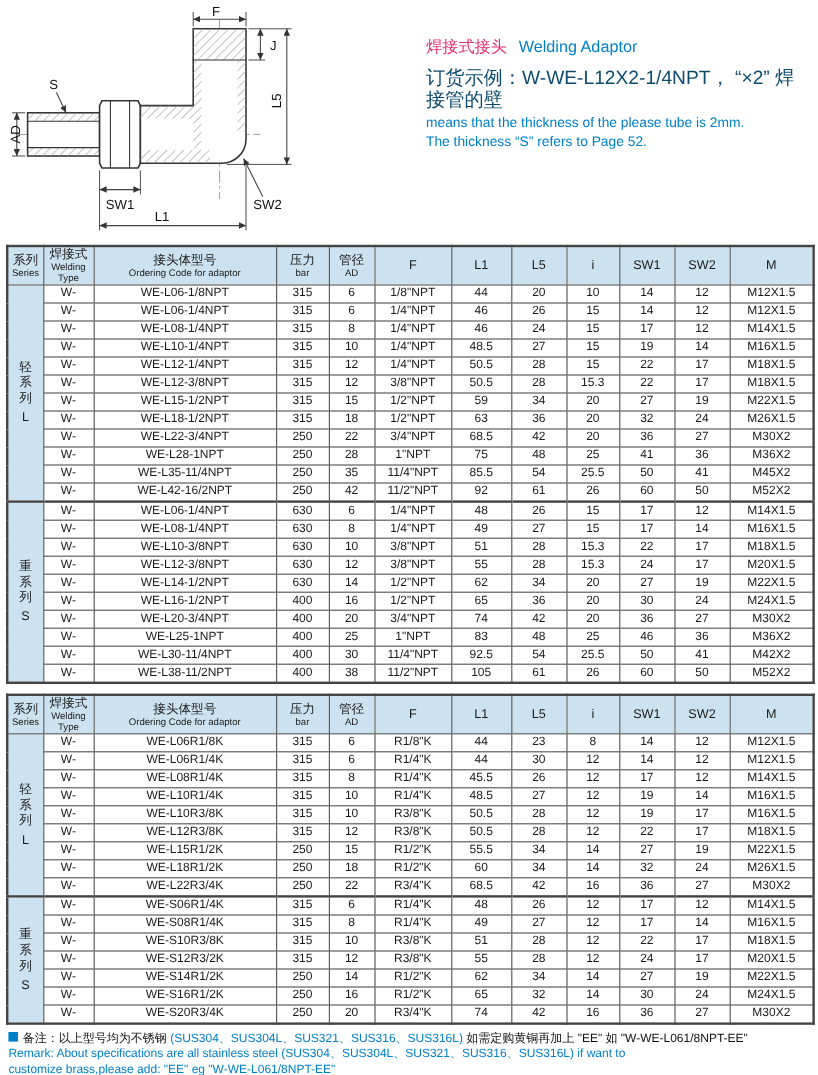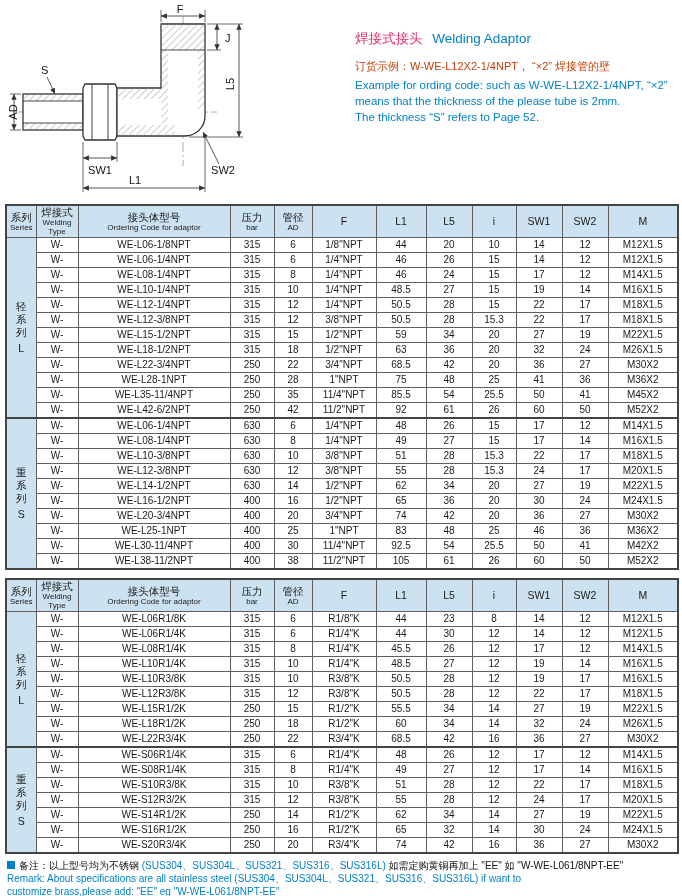--- a/index.html
+++ b/index.html
@@ -6,21 +6,21 @@
   body { width:682px; font-family:"Liberation Sans","DejaVu Sans",sans-serif; color:#1a1a1a; }
   .page { padding:4px 5px 0 5px; }
 
   
   .top { display:flex; height:200px; }
   .diagram-wrap { width:348px; flex:0 0 348px; }
   .info { flex:1; padding:26px 2px 0 2px; }
   .title-line { font-size:13.5px; margin:0 0 9px 0; }
   .title-zh { color:#e62e6b; }
   .title-en { color:#0080c8; margin-left:6px; }
-  .example-zh { font-size:11px; line-height:18px; color:#c2410c; }
+  .example-zh { font-size:16px; line-height:18px; color:#0c4a6e; }
   .example-en { font-size:11.5px; line-height:16px; color:#0080c8; margin-top:2px; }
 
   
   .part { fill:#fff; stroke:#333; stroke-width:1.3; }
   .thin { stroke:#333; stroke-width:0.9; fill:none; }
   .cl   { stroke:#999; stroke-width:0.8; stroke-dasharray:10 3 2 3; }
   .ext  { stroke:#444; stroke-width:0.8; }
   .dim  { stroke:#444; stroke-width:0.9; fill:none; }
   .dlab { font-size:11px; fill:#111; }
 
@@ -119,21 +119,20 @@
 
     <div class="info">
       <p class="title-line">
         <span class="title-zh">焊接式接头</span>
         <span class="title-en">Welding Adaptor</span>
       </p>
       <div class="example-zh">
         <div>订货示例：W-WE-L12X2-1/4NPT， “×2” 焊接管的壁</div>
       </div>
       <div class="example-en">
-        <div>Example for ording code: such as W-WE-L12X2-1/4NPT,  “×2”</div>
         <div>means that the thickness of the please tube is 2mm.</div>
         <div>The thickness  “S”  refers to Page 52.</div>
       </div>
     </div>
   </div>
 
   <table id="table1">
     <colgroup>
       <col style="width:30px">
         <col style="width:42px">
@@ -341,21 +340,21 @@
           <td>11/4"NPT</td>
           <td>85.5</td>
           <td>54</td>
           <td>25.5</td>
           <td>50</td>
           <td>41</td>
           <td>M45X2</td>
         </tr>
         <tr>
           <td>W-</td>
-          <td>WE-L42-6/2NPT</td>
+          <td>WE-L42-16/2NPT</td>
           <td>250</td>
           <td>42</td>
           <td>11/2"NPT</td>
           <td>92</td>
           <td>61</td>
           <td>26</td>
           <td>60</td>
           <td>50</td>
           <td>M52X2</td>
         </tr>

